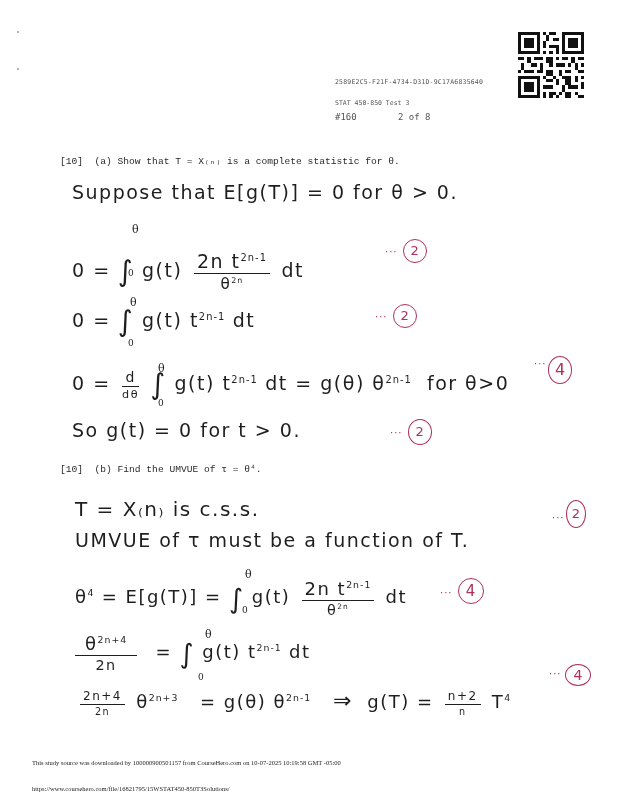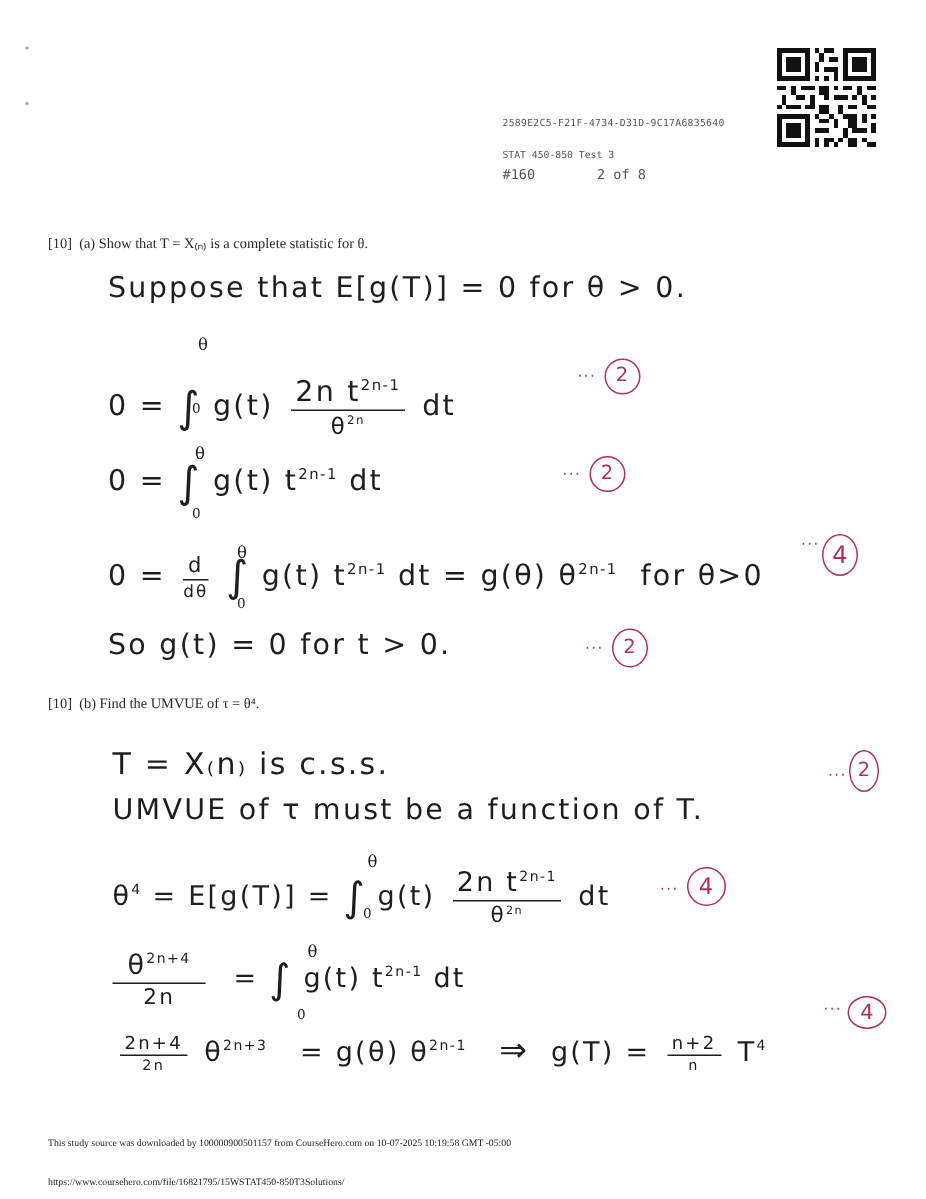--- a/index.html
+++ b/index.html
@@ -6,21 +6,21 @@
   body { width:617px; height:799px; position:relative; overflow:hidden; font-family:"DejaVu Serif", serif; color:#1a1a1a; }
   .abs { position:absolute; }
   .speck { position:absolute; width:2px; height:2px; background:#9a9a9a; border-radius:50%; }
   .hdr-mono { font-family:"DejaVu Sans Mono", monospace; color:#555; white-space:nowrap;margin-top:44px; }
   .hdr-id { left:335px; top:34px; font-size:6.5px; letter-spacing:0.2px; }
   .hdr-course { left:335px; top:55px; font-size:6.5px; }
   .hdr-num { left:335px; top:68px; font-size:9px; }
   .hdr-page { left:398px; top:68px; font-size:9px; }
   .qr { left:518px; top:32px; width:66px; height:66px; }
   .problem { left:40px; top:101px; width:548px; font-size:8.6px; line-height:11.4px; color:#3a3a3a; font-family:"Liberation Serif", serif; }
-  .part { font-size:9.6px; color:#2a2a2a; font-family:Liberation Serif, serif; white-space:nowrap; }
+  .part { font-size:9.6px; color:#2a2a2a; font-family:Liberation Mono, monospace; white-space:nowrap;margin-left:28px; }
   .part-a { left:32px; top:155px; }
   .part-b { left:32px; top:464px; }
   .hw { font-family:"DejaVu Sans", sans-serif; color:#1e1e1e; white-space:nowrap; font-weight:normal; letter-spacing:1.5px; }
   .hw sup { font-size:0.52em; letter-spacing:1px; }
   .hw .frac { display:inline-block; vertical-align:middle; text-align:center; margin:0 4px; }
   .hw .frac .num { display:block; border-bottom:1.4px solid #1e1e1e; padding:0 3px 1px; }
   .hw .frac .den { display:block; padding-top:1px; font-size:0.8em; }
   .hw .int { font-size:1.5em; vertical-align:middle; position:relative; }
   .lim-up { position:absolute; font-size:11px; }
   .lim-lo { position:absolute; font-size:9px; }

